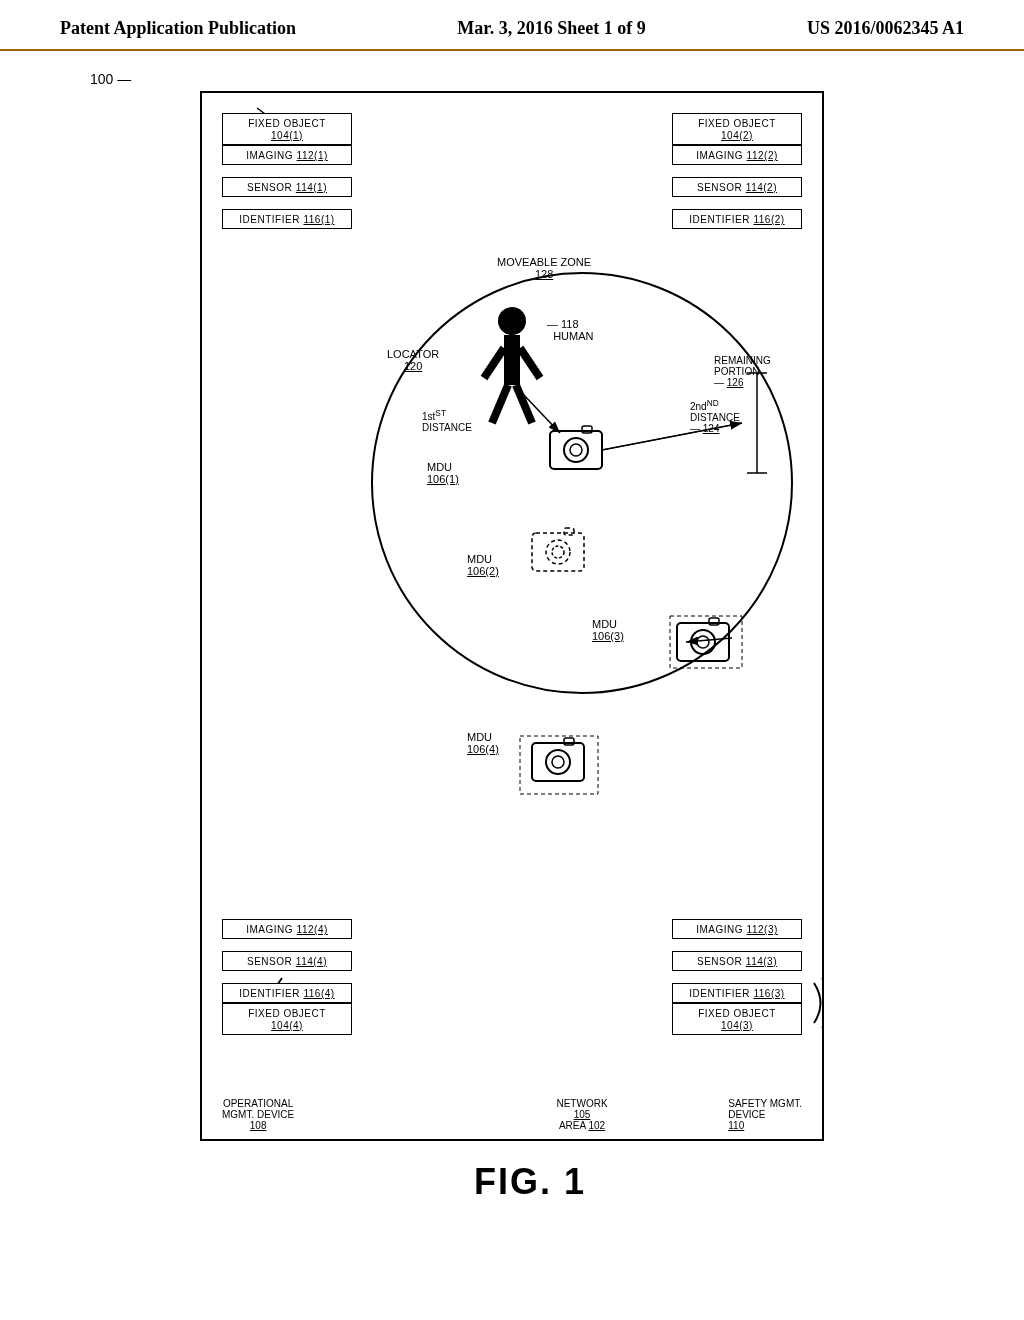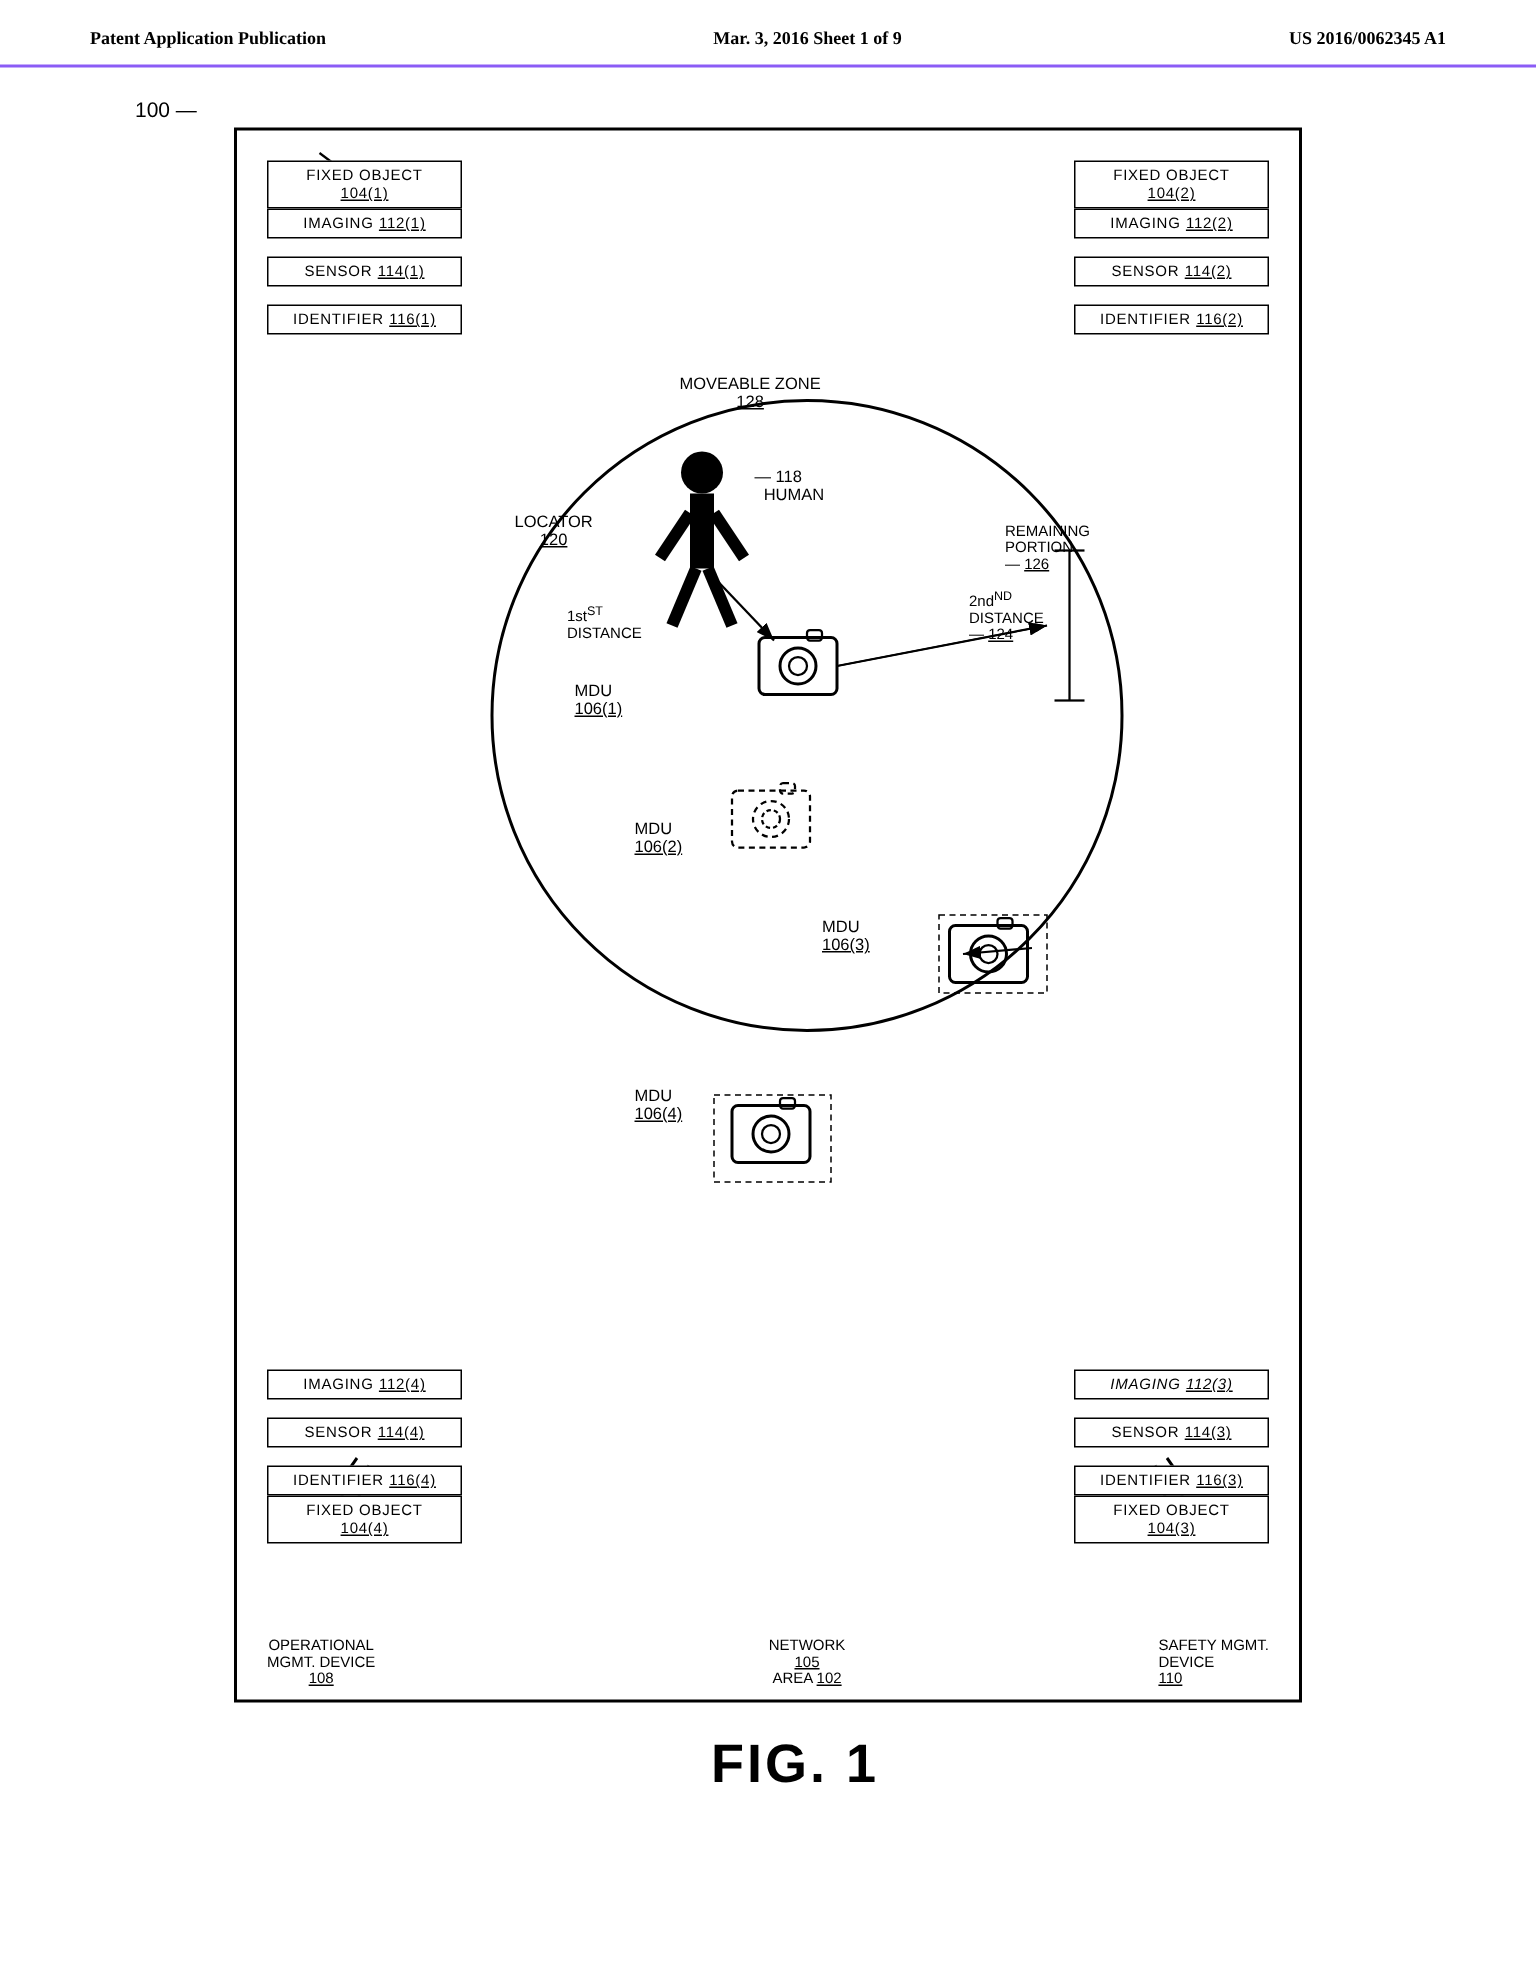--- a/index.html
+++ b/index.html
@@ -9,34 +9,34 @@
       width: 1024px;
       min-height: 1320px;
       position: relative;
       overflow-x: hidden;
     }
 
     .page-header {
       display: flex;
       justify-content: space-between;
       padding: 18px 60px 10px 60px;
-      font-size: 12px;
+      font-size: 18px;
       font-weight: bold;
-      border-bottom: 2px solid #8b5cf6;
+      border-bottom: 2px solid #a16207;
     }
 
     .page-content {
       display: flex;
       flex-direction: column;
       align-items: center;
       padding: 20px 60px;
     }
 
     .diagram-container {
-      width: 712px;
+      width: 624px;
       height: 1050px;
       border: 2px solid #000;
       position: relative;
       background: #fff;
     }
 
     
     .box {
       border: 1.5px solid #000;
       padding: 3px 6px;
@@ -65,21 +65,21 @@
     .tr-sensor { top: 84px; right: 20px; width: 130px; }
     .tr-identifier { top: 116px; right: 20px; width: 130px; }
 
     
     .bl-imaging { bottom: 200px; left: 20px; width: 130px; }
     .bl-sensor { bottom: 168px; left: 20px; width: 130px; }
     .bl-identifier { bottom: 136px; left: 20px; width: 130px; }
     .bl-fixed { bottom: 104px; left: 20px; width: 130px; }
 
     
-    .br-imaging { bottom: 200px; right: 20px; width: 130px; font-style: italic; }
+    .br-imaging { bottom: 200px; right: 20px; width: 130px; }
     .br-sensor { bottom: 168px; right: 20px; width: 130px; }
     .br-identifier { bottom: 136px; right: 20px; width: 130px; }
     .br-fixed { bottom: 104px; right: 20px; width: 130px; }
 
     .fig-label {
       font-size: 36px;
       font-weight: bold;
       font-family: Arial, sans-serif;
       text-align: center;
       margin-top: 20px;

